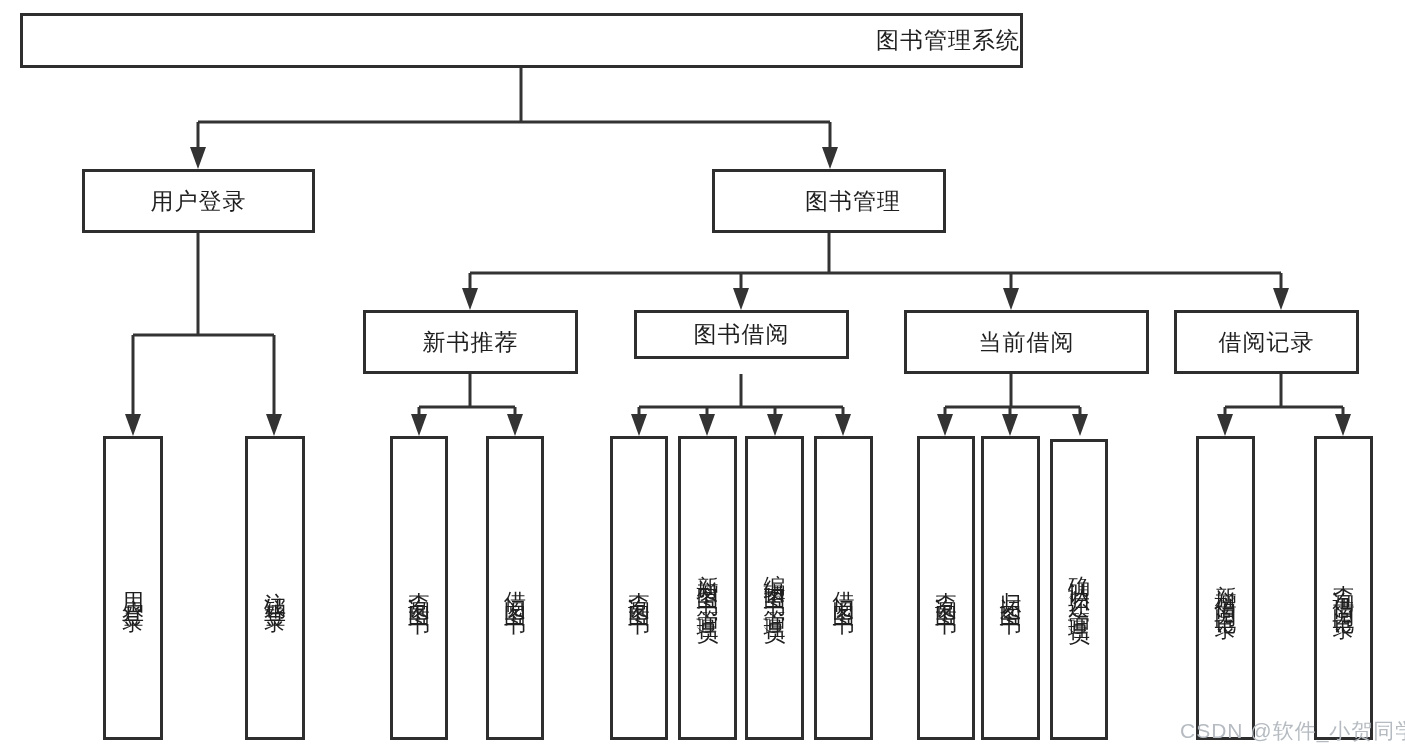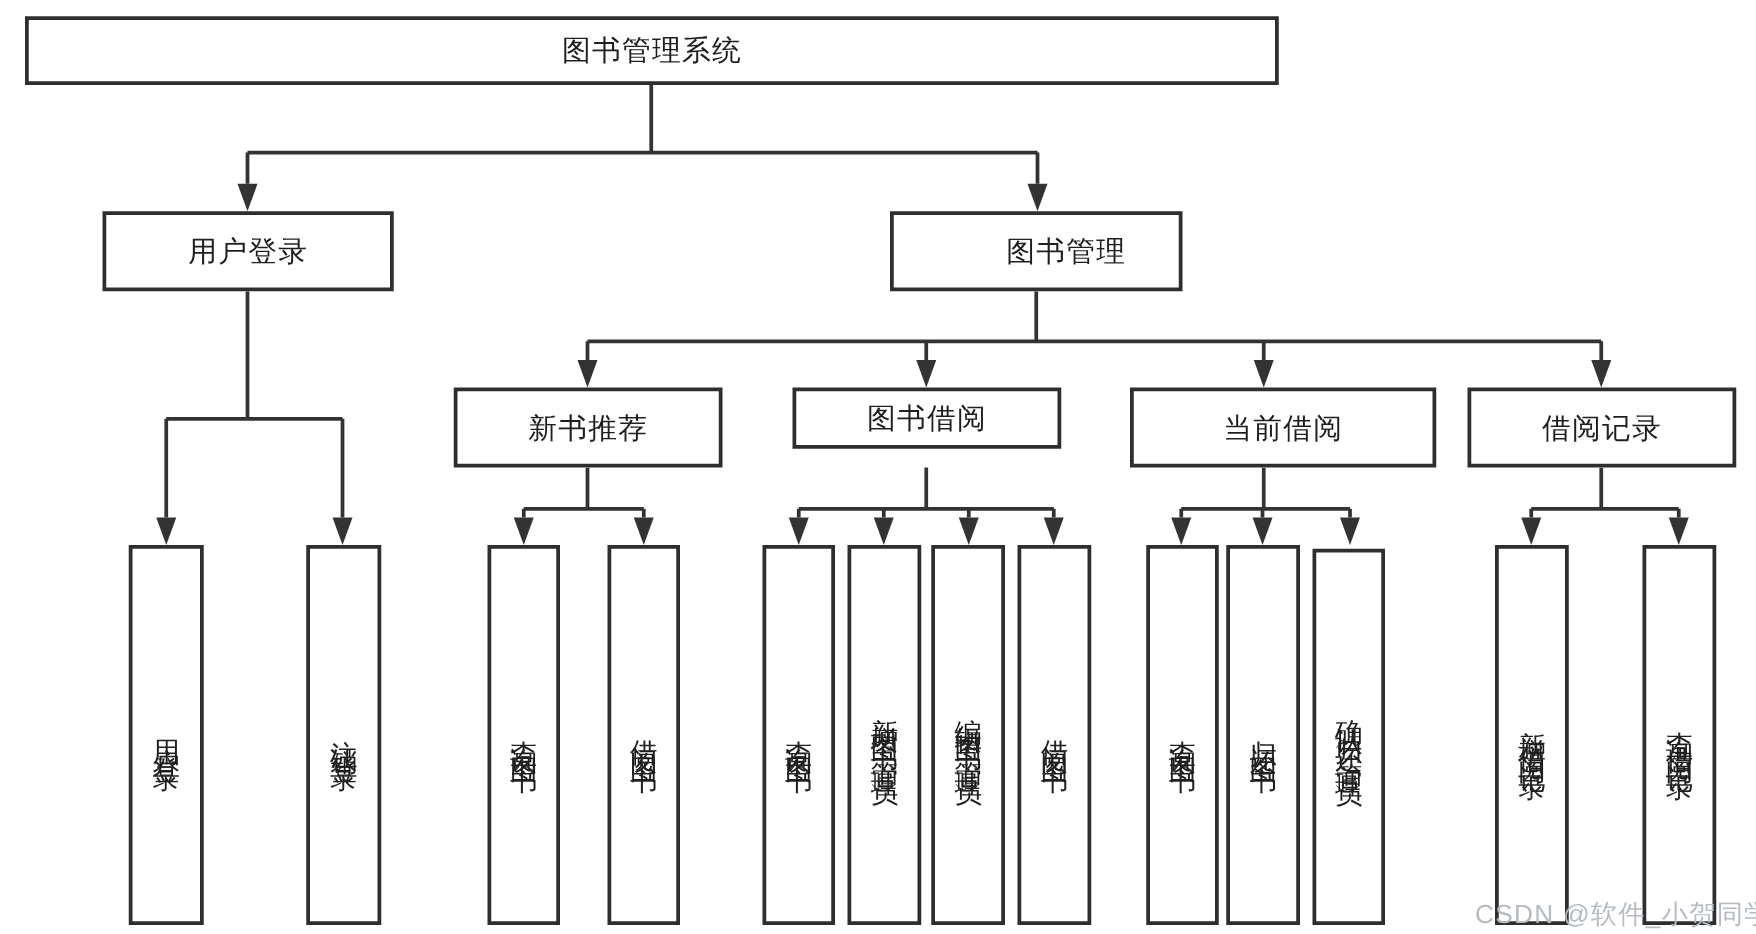--- a/index.html
+++ b/index.html
@@ -122,41 +122,41 @@
     <g>
       <path d="M1281 374 V407"></path>
       <path d="M1225 407 H1343"></path>
       <path d="M1225 407 V414"></path>
       <polygon points="1225,436 1217,414 1233,414"></polygon>
       <path d="M1343 407 V414"></path>
       <polygon points="1343,436 1335,414 1351,414"></polygon>
     </g>
   </svg>
 
-  <div class="hbox" style="left:20px;top:13px;width:1003px;height:55px;">
+  <div class="hbox" style="left:20px;top:13px;width:1003px;height:55px;justify-content:flex-end;">
     <span>图书管理系统</span>
   </div>
 
   <div class="hbox" style="left:82px;top:169px;width:233px;height:64px;">
     <span>用户登录</span>
   </div>
   <div class="hbox" style="left:712px;top:169px;width:234px;height:64px;padding-left:48px;">
     <span>图书管理</span>
   </div>
 
   <div class="hbox" style="left:363px;top:310px;width:215px;height:64px;">
     <span>新书推荐</span>
   </div>
   <div class="hbox" style="left:634px;top:310px;width:215px;height:49px;">
     <span>图书借阅</span>
   </div>
   <div class="hbox" style="left:904px;top:310px;width:245px;height:64px;">
     <span>当前借阅</span>
   </div>
-  <div class="hbox" style="left:1174px;top:310px;width:215px;height:64px;">
+  <div class="hbox" style="left:1174px;top:310px;width:185px;height:64px;">
     <span>借阅记录</span>
   </div>
 
   <div class="vbox" style="left:103px;top:436px;width:60px;height:304px;">
     <span>用户登录</span>
   </div>
   <div class="vbox" style="left:245px;top:436px;width:60px;height:304px;">
     <span>注销登录</span>
   </div>
 

